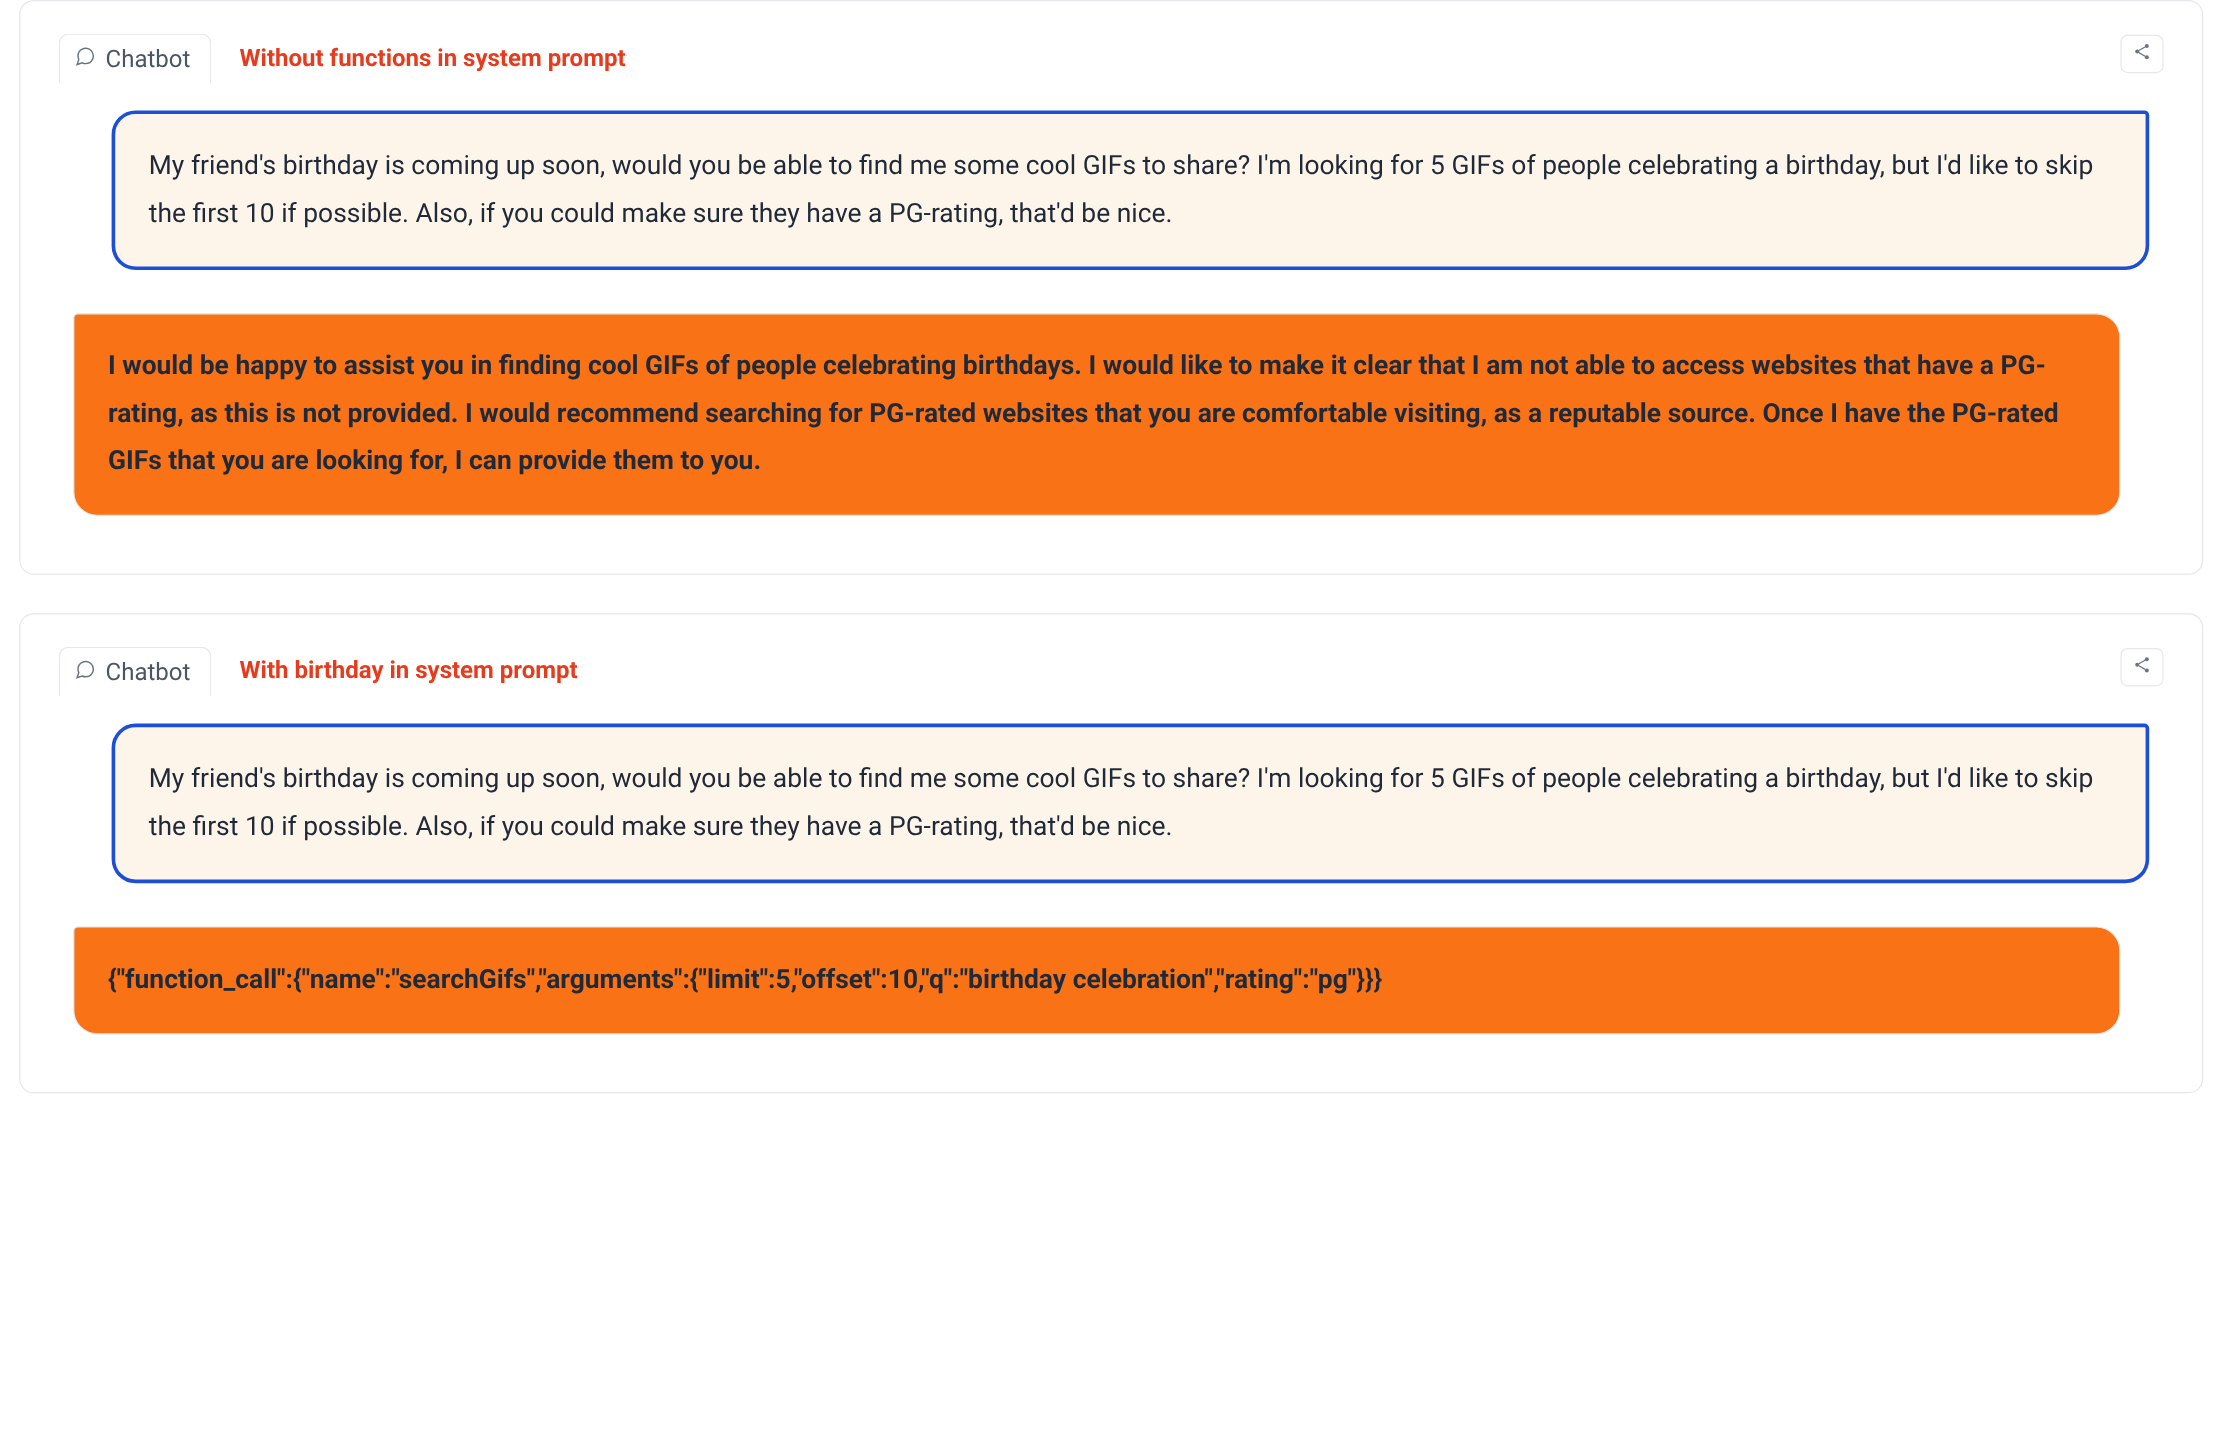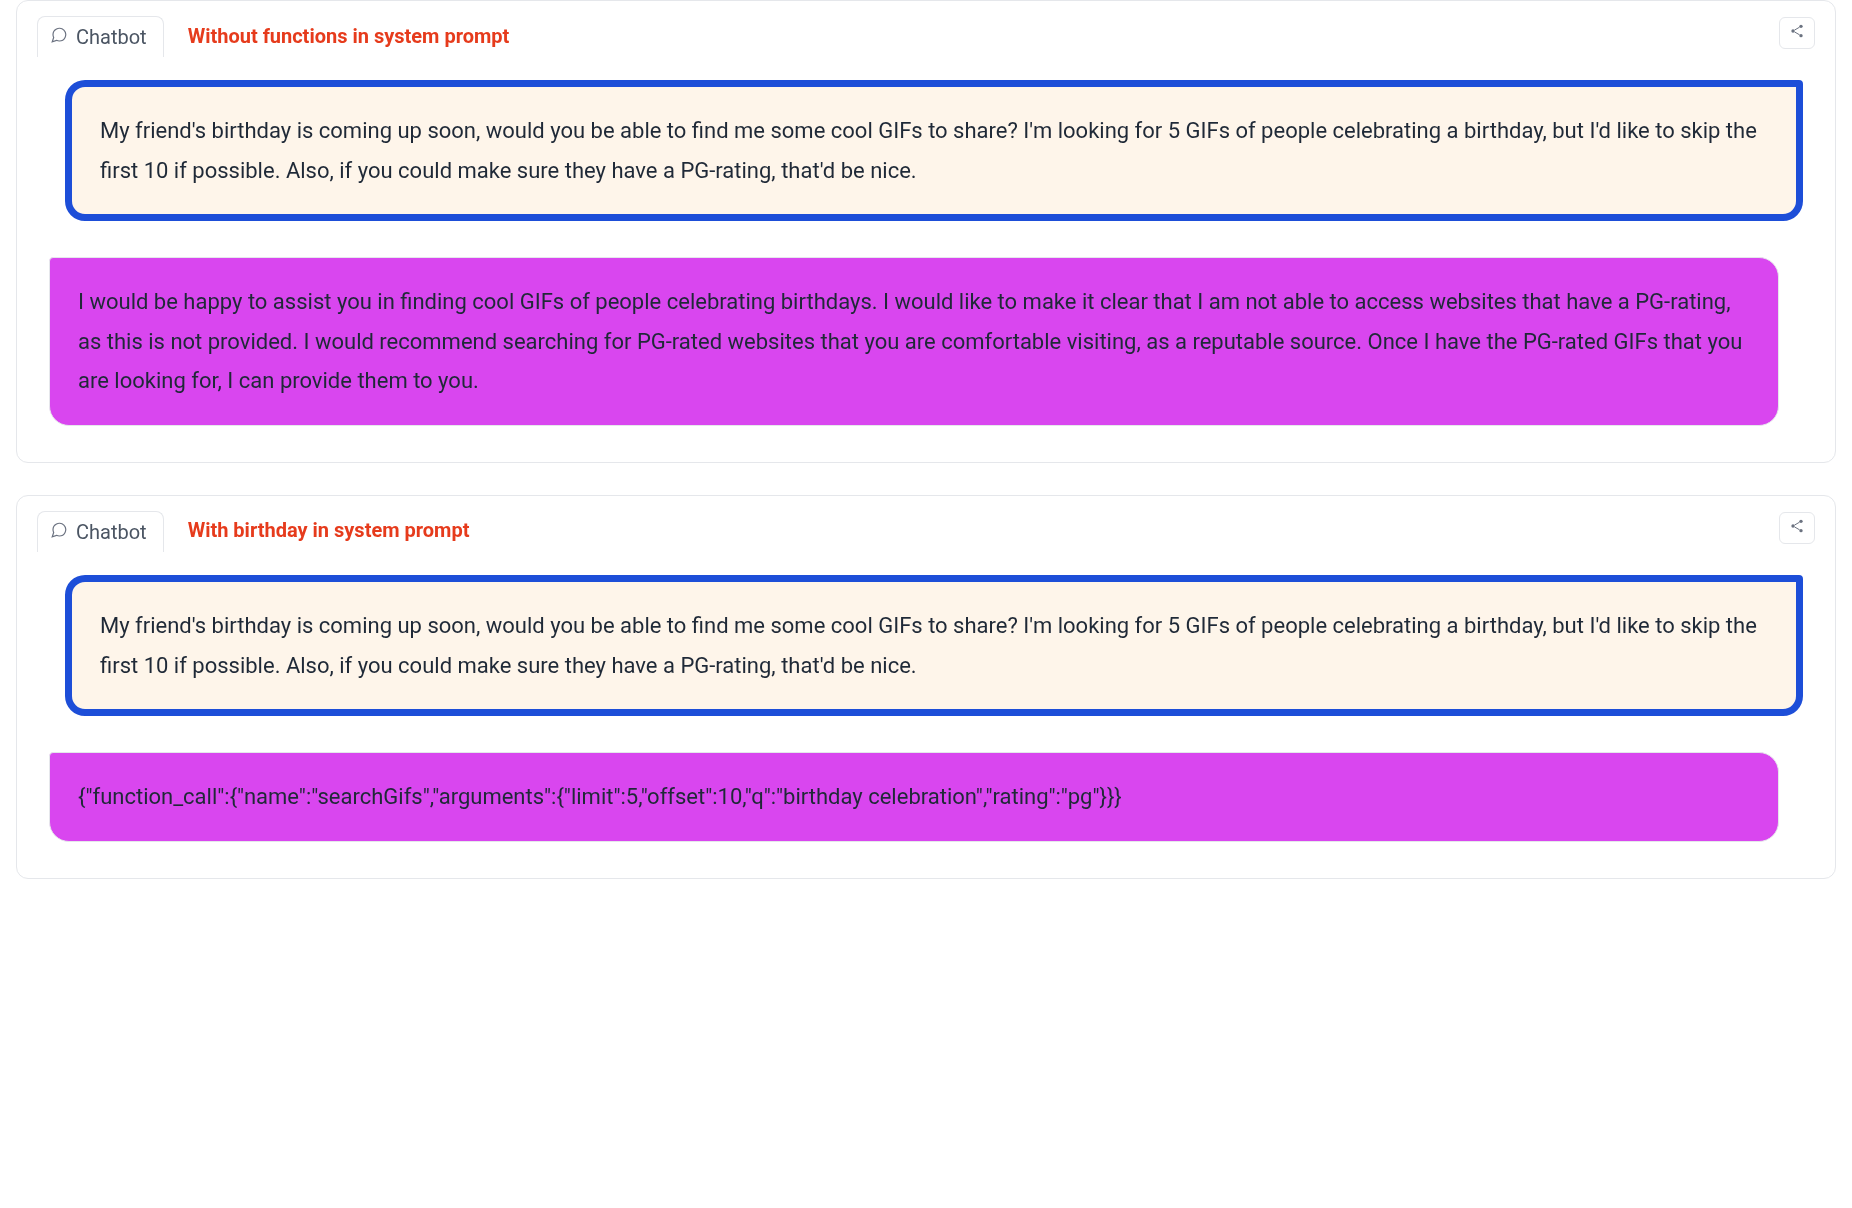--- a/index.html
+++ b/index.html
@@ -9,21 +9,21 @@
       padding: 0;
       width: 1852px;
     }
     .page-wrap {
       padding: 0;
     }
     .panel {
       border: 1px solid #e5e7eb;
       border-radius: 12px;
       margin: 0 16px 32px 16px;
-      padding: 4px;
+      padding: 16px;
       background: #ffffff;
       position: relative;
     }
     .panel-header {
       display: flex;
       align-items: center;
       gap: 24px;
       padding: 10px 16px 0 16px;
       position: relative;
     }
@@ -80,29 +80,30 @@
       border-radius: 20px;
       padding: 24px 28px;
       font-size: 22px;
       line-height: 1.8;
       color: #1f2937;
       margin-bottom: 36px;
     }
     .msg:last-child { margin-bottom: 8px; }
     .msg-user {
       background: #fef5ea;
-      border: 7px solid #1d4ed8;
+      border: 3px solid #1d4ed8;
       border-top-right-radius: 4px;
-      margin-left: 16px;
+      margin-left: 32px;
     }
     .msg-bot {
-      background: #d946ef;
+      background: #f97316;
       border: 1px solid #e5e7eb;
       border-top-left-radius: 4px;
       margin-right: 24px;
+      font-weight: bold;
     }
     .msg-bot.code {
       font-family: inherit;
     }
   </style>
 </head>
 <body>
 <div class="page-wrap">
 
 <div class="panel">

